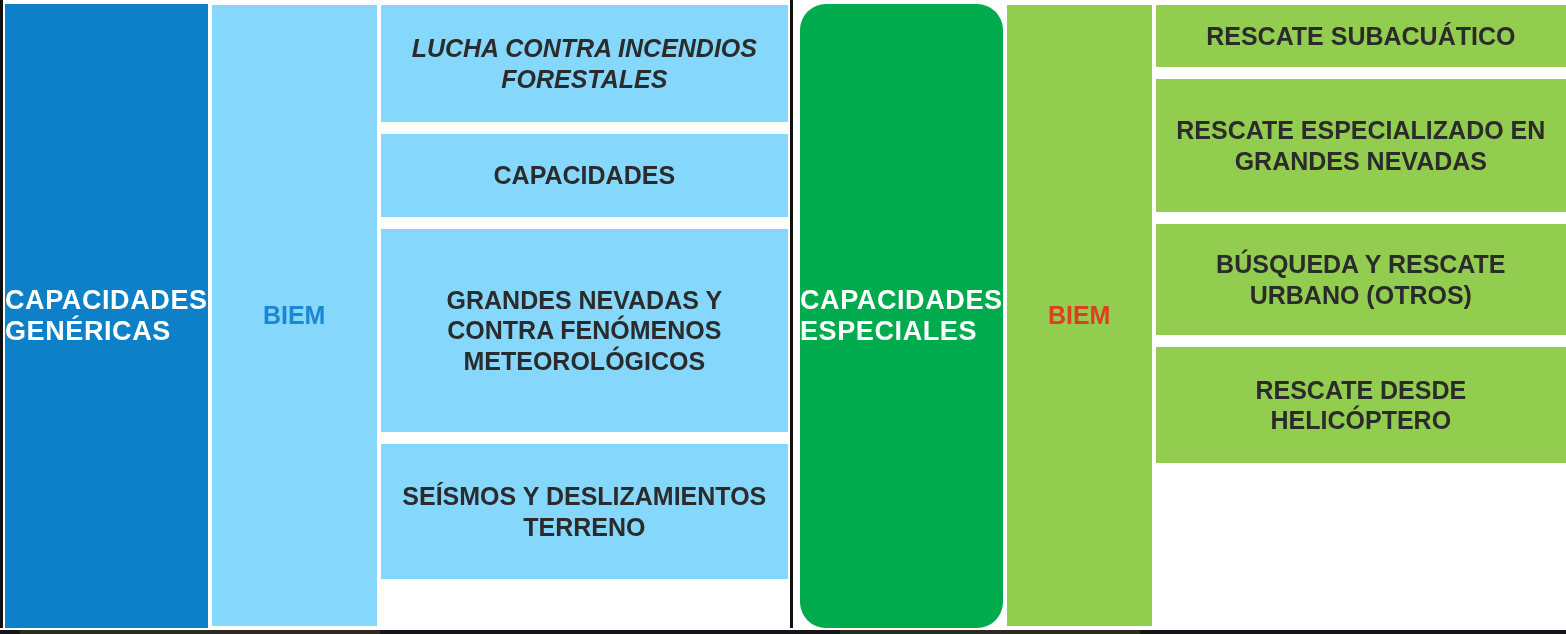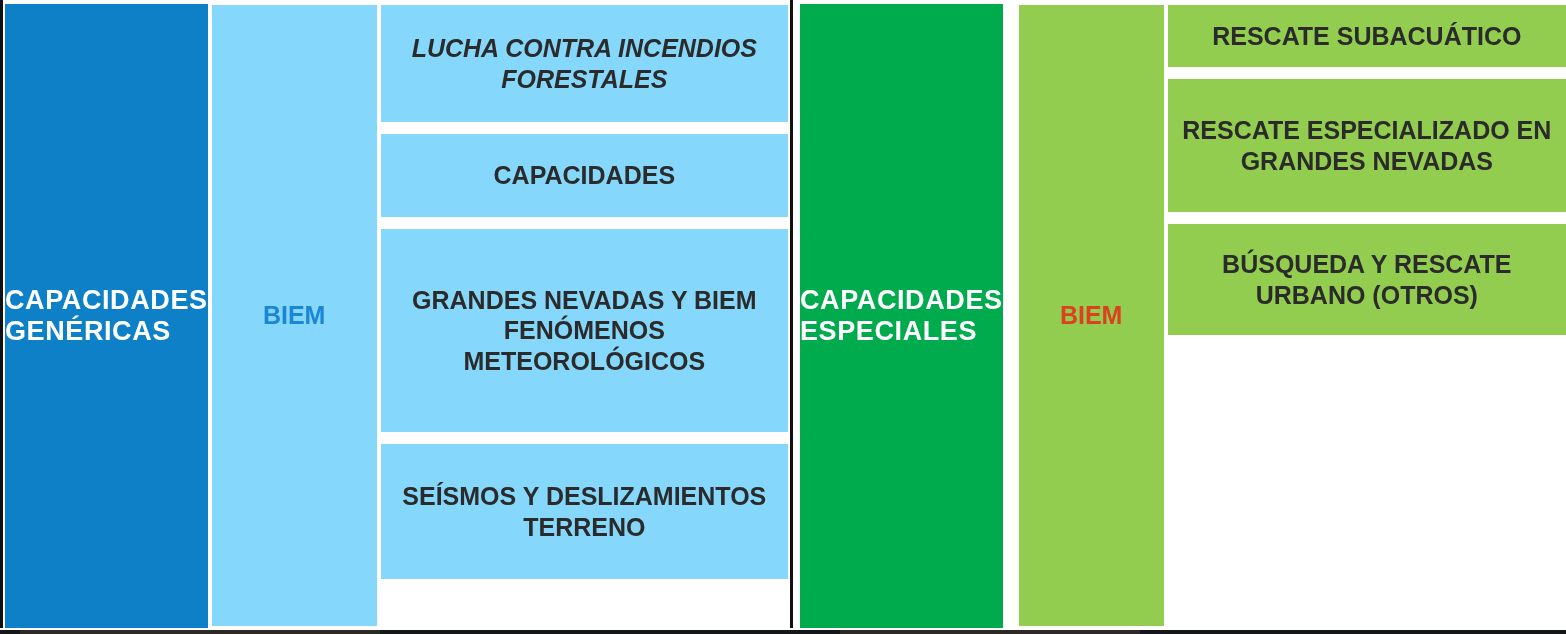--- a/index.html
+++ b/index.html
@@ -39,21 +39,21 @@
     display: flex;
     align-items: center;
     justify-content: center;
     color: #ffffff;
     font-size: 27px;
     font-weight: bold;
     letter-spacing: 0.6px;
     box-sizing: border-box;
   }
   .title-blue  { background: #0d80c8; margin: 4px 2px 0 2px; }
-  .title-green { background: #00ab4e; margin: 4px 16px 0 0; }
+  .title-green { background: #00ab4e; margin: 4px 4px 0 0; border-radius: 26px; }
 
   .panel-body {
     flex: 1 1 auto;
     display: flex;
     flex-direction: row;
     box-sizing: border-box;
   }
   .body-blue  { background: #ffffff; padding: 5px 2px 2px 2px; }
   .body-green { background: #ffffff; padding: 5px 0 2px 0; }
 
@@ -133,39 +133,40 @@
 
     <div class="panel-title title-blue">CAPACIDADES GENÉRICAS</div>
 
     <div class="panel-body body-blue">
 
       <div class="org-cell org-blue">BIEM</div>
 
       <div class="cap-col">
         <div class="cap-cell cell-blue lh-1">LUCHA CONTRA INCENDIOS FORESTALES</div>
         <div class="cap-cell cell-blue lh-2">CAPACIDADES</div>
-        <div class="cap-cell cell-blue lh-3">GRANDES NEVADAS Y BIEM FENÓMENOS METEOROLÓGICOS</div>
+        <div class="cap-cell cell-blue lh-3">GRANDES NEVADAS Y CONTRA FENÓMENOS METEOROLÓGICOS</div>
         <div class="cap-cell cell-blue lh-4">SEÍSMOS Y DESLIZAMIENTOS TERRENO</div>
       </div>
 
     </div>
   </div>
 
   <div class="panel panel-right">
 
     <div class="panel-title title-green">CAPACIDADES ESPECIALES</div>
 
     <div class="panel-body body-green">
 
       <div class="org-cell org-green">BIEM</div>
 
       <div class="cap-col">
         <div class="cap-cell cell-green rh-1">RESCATE SUBACUÁTICO</div>
         <div class="cap-cell cell-green rh-2">RESCATE ESPECIALIZADO EN GRANDES NEVADAS</div>
         <div class="cap-cell cell-green rh-3">BÚSQUEDA Y RESCATE URBANO (OTROS)</div>
+        <div class="cap-cell cell-green rh-5">RESCATE DESDE HELICÓPTERO</div>
       </div>
 
     </div>
   </div>
 
   <div class="bottom-strip">
     <div class="seg seg-a"></div>
     <div class="seg seg-b"></div>
   </div>
 

